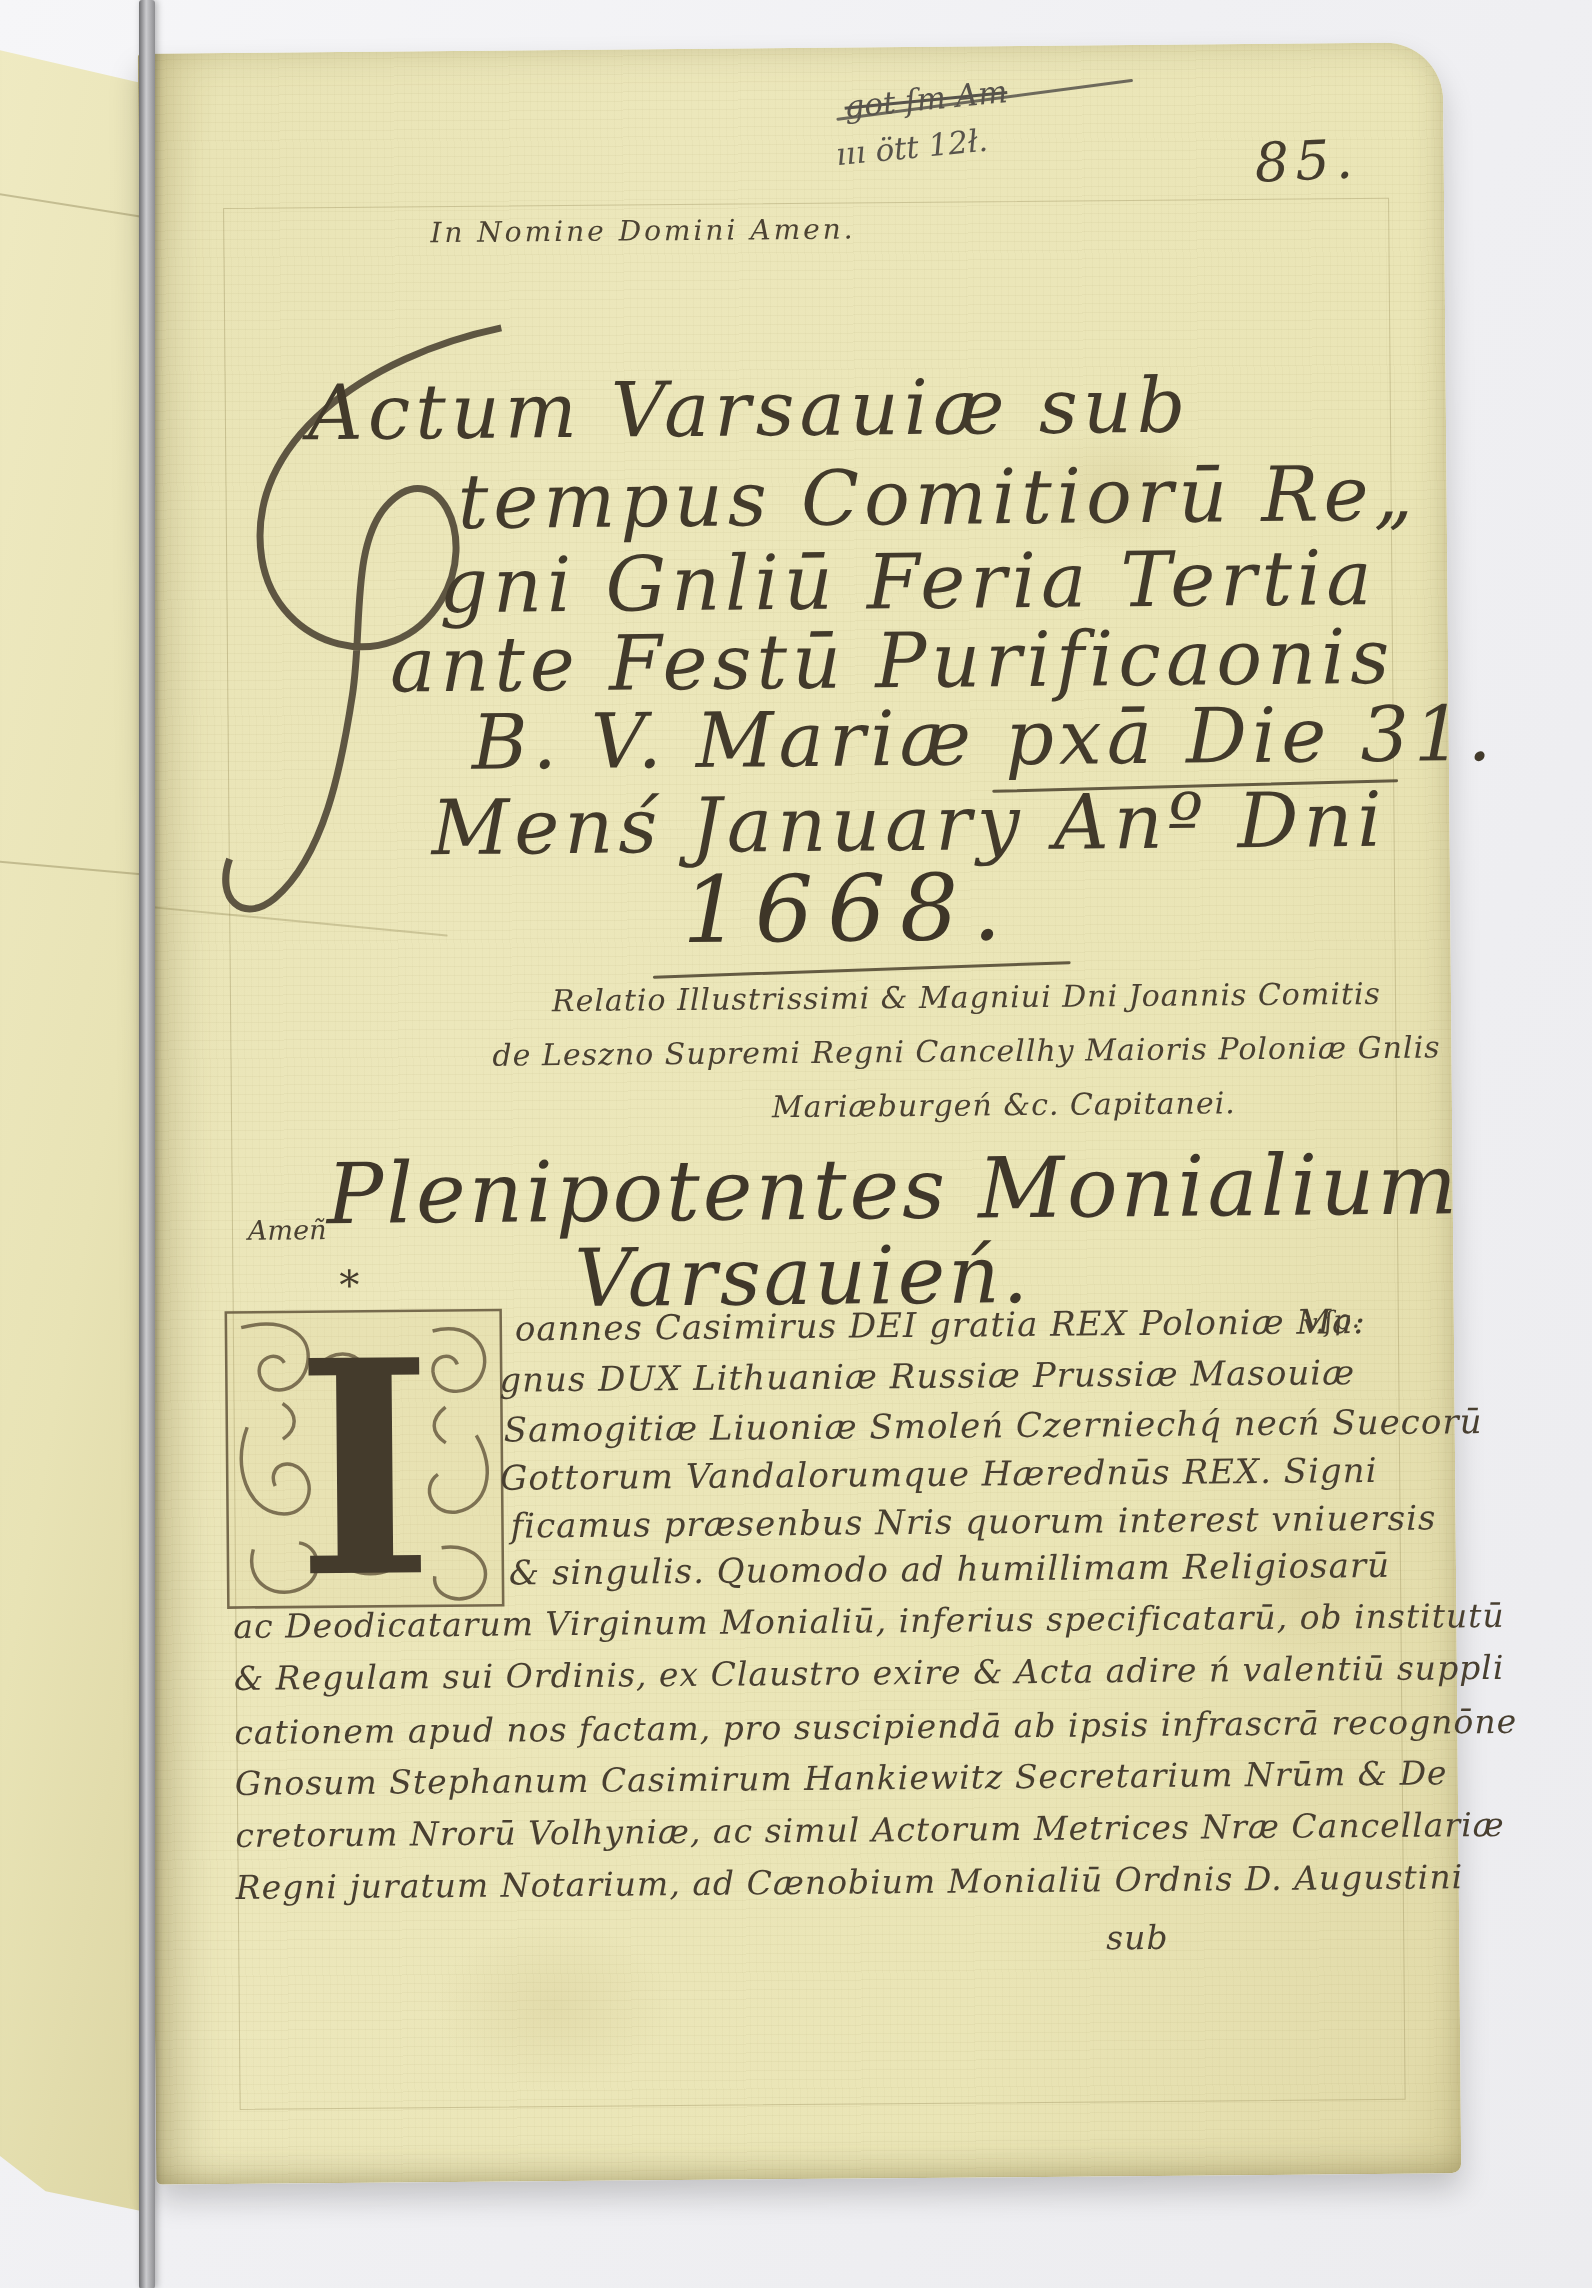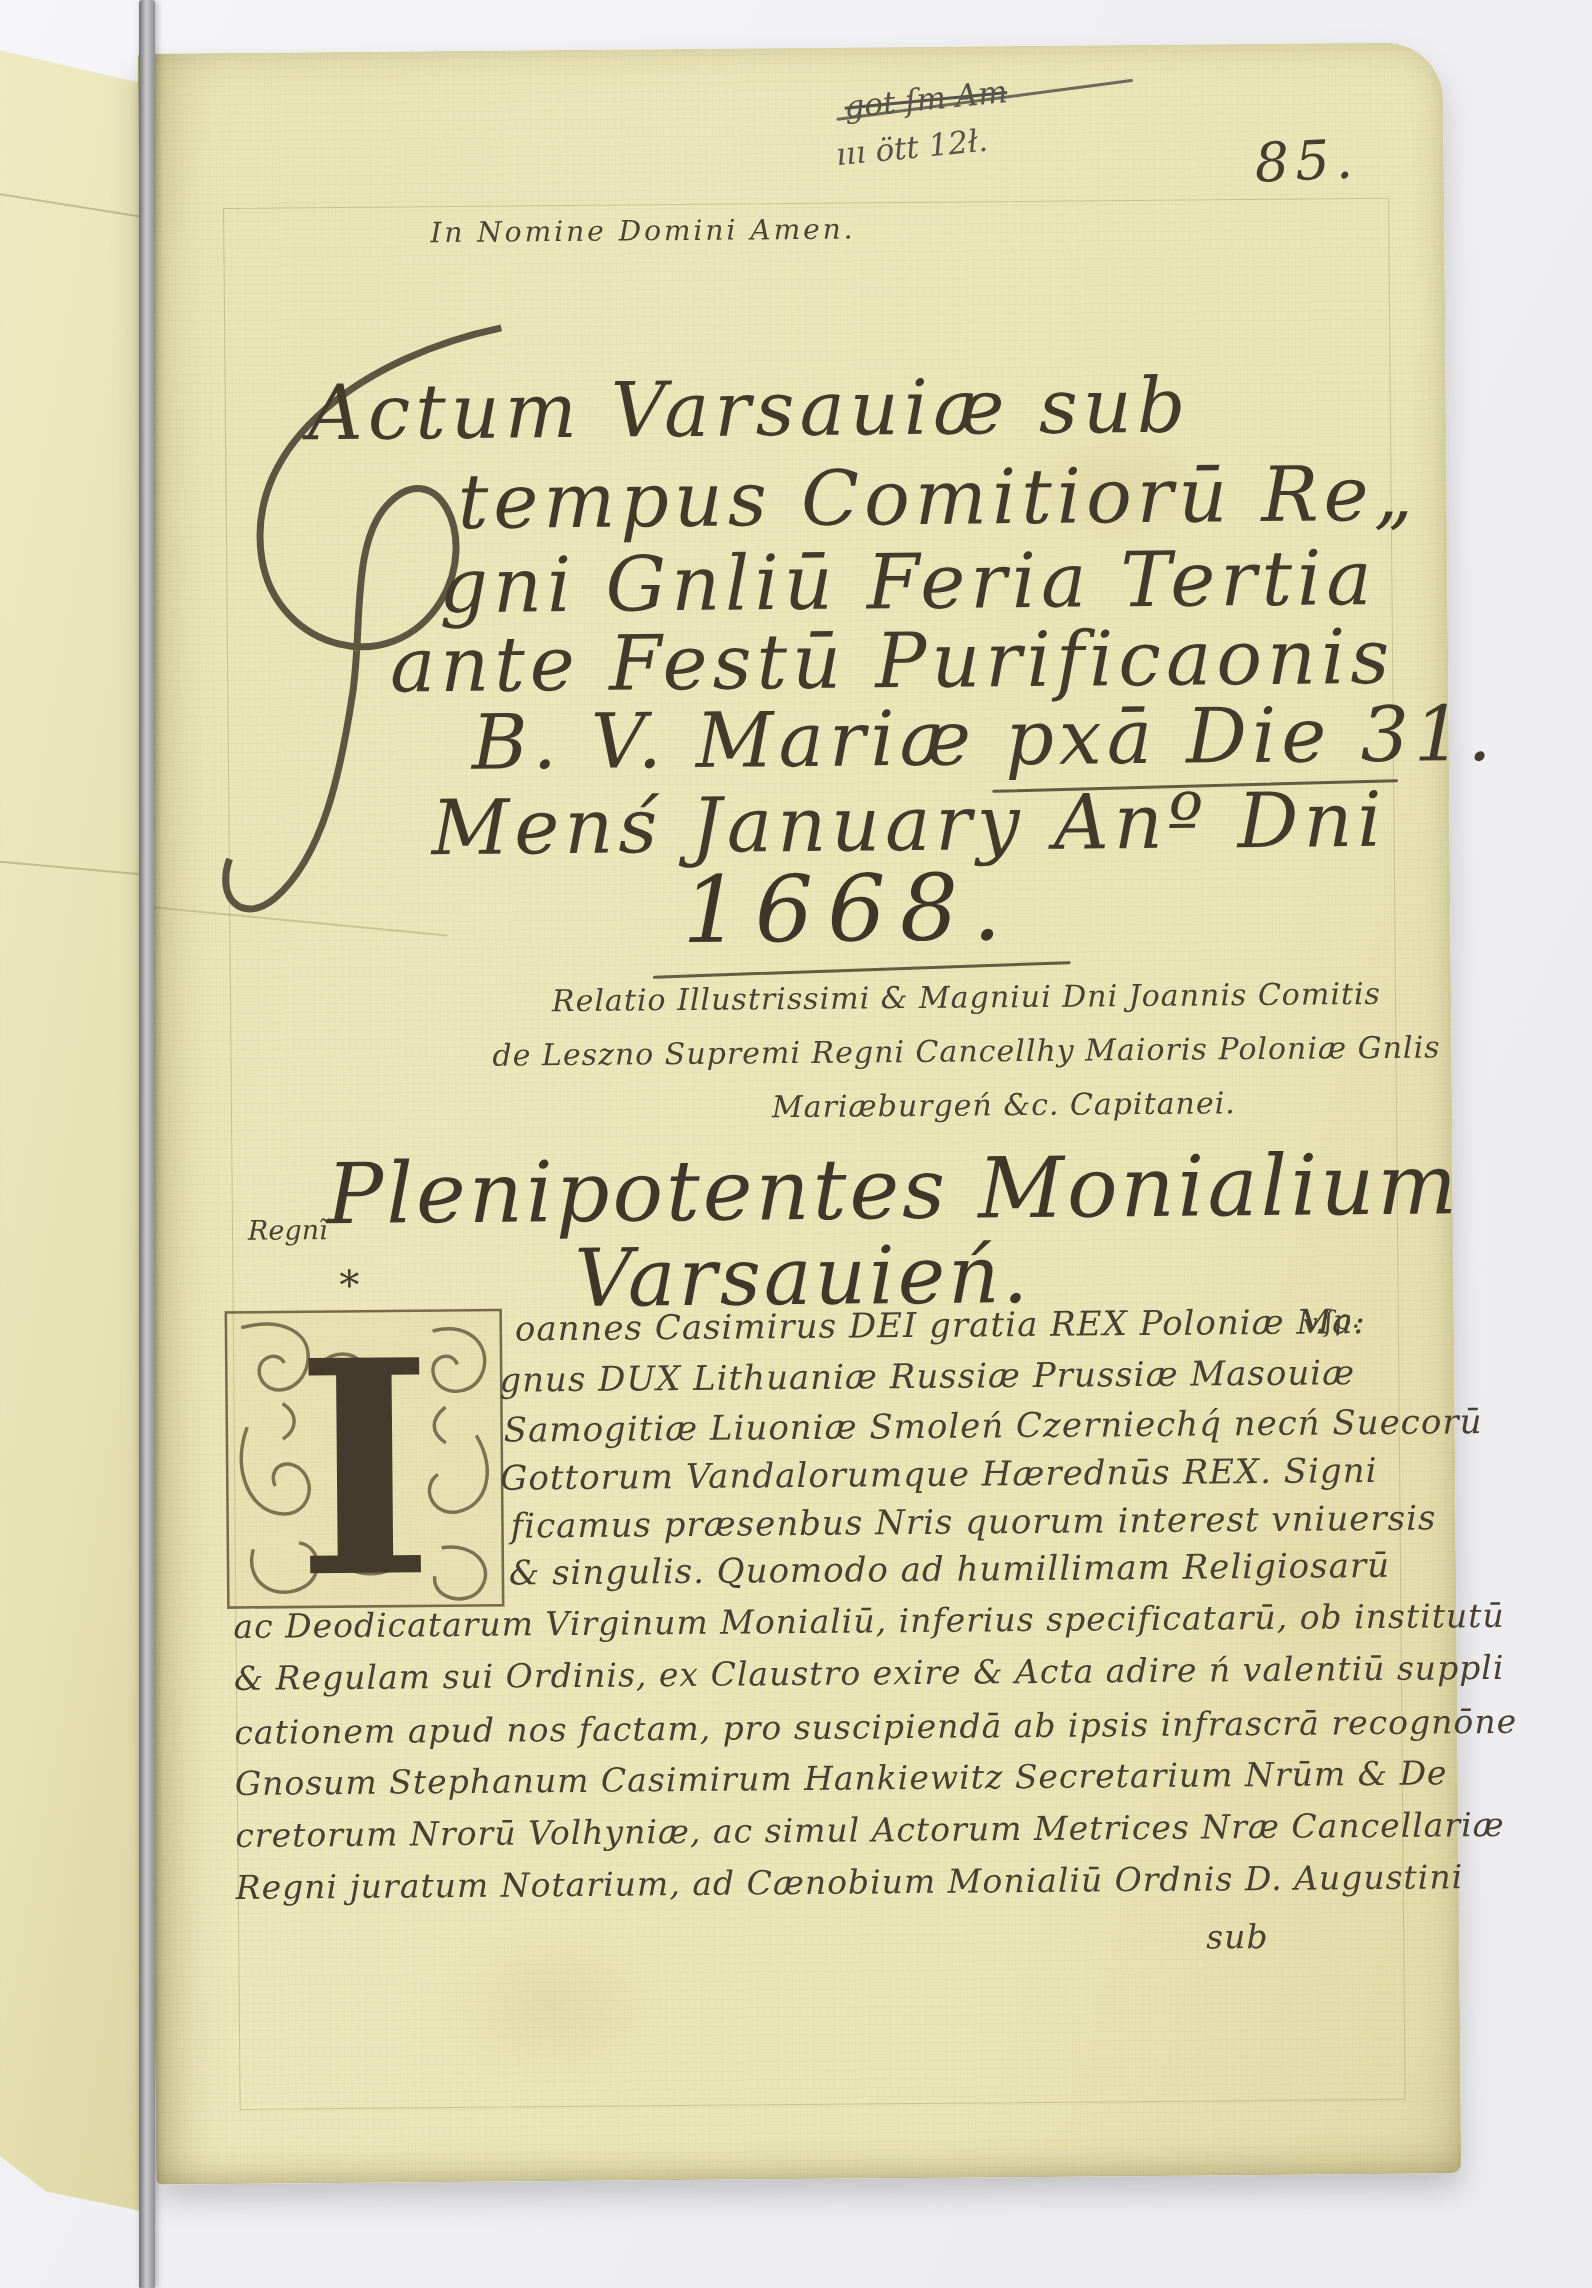--- a/index.html
+++ b/index.html
@@ -101,21 +101,21 @@
     <div class="line hand heading" style="left:328px;top:647px;">B. V. Mariæ pxā Die 31.</div>
     <div class="underline-mark" style="left:848px;top:740px;width:406px;transform:rotate(-1deg);"></div>
     <div class="line hand heading" style="left:287px;top:732px;">Menś January Anº Dni</div>
     <div class="line hand year" style="left:537px;top:808px;">1668.</div>
     <div class="underline-mark" style="left:507px;top:921px;width:418px;transform:rotate(-1.5deg);"></div>
 
     <div class="line hand relatio" style="left:406px;top:933px;">Relatio Illustrissimi &amp; Magniui Dni Joannis Comitis</div>
     <div class="line hand relatio" style="left:346px;top:987px;">de Leszno Supremi Regni Cancellhy Maioris Poloniæ Gnlis</div>
     <div class="line hand relatio" style="left:625px;top:1041px;">Mariæburgeń &amp;c. Capitanei.</div>
 
-    <div class="line hand margin-note" style="left:100px;top:1162px;">Regnĩ</div>
+    <div class="line hand margin-note" style="left:100px;top:1162px;">Ameñ</div>
     <div class="line hand" style="left:191px;top:1210px;font-size:40px;color:#44VB3b2c;color:#443b2c;">*</div>
 
     <div class="line hand title-big" style="left:179px;top:1093px;">Plenipotentes Monialium</div>
     <div class="line hand title-big" style="left:426px;top:1182px;font-size:80px;">Varsauień.</div>
 
     <svg style="position:absolute;left:72px;top:1252px;" width="285" height="310" viewBox="0 0 280 300">
       <rect x="5" y="5" width="270" height="290" fill="rgba(210,198,140,.18)" stroke="#6a5d42" stroke-width="2.5" opacity="0.9"></rect>
       <g fill="none" stroke="#6a5d42" stroke-width="3.4" opacity="0.85">
         <path d="M20,20 C60,10 90,25 85,55 C80,85 45,90 38,68 C33,50 55,42 62,55"></path>
         <path d="M25,118 C10,158 25,198 55,203 C85,208 95,173 75,158 C60,148 45,160 52,176"></path>
@@ -139,19 +139,19 @@
     <div class="line hand bodyline" style="left:360px;top:1455px;">ficamus præsenbus Nris quorum interest vniuersis</div>
     <div class="line hand bodyline" style="left:358px;top:1502px;">&amp; singulis. Quomodo ad humillimam Religiosarū</div>
 
     <div class="line hand fullline" style="left:82px;top:1554px;">ac Deodicatarum Virginum Monialiū, inferius specificatarū, ob institutū</div>
     <div class="line hand fullline" style="left:82px;top:1606px;">&amp; Regulam sui Ordinis, ex Claustro exire &amp; Acta adire ń valentiū suppli</div>
     <div class="line hand fullline" style="left:82px;top:1660px;">cationem apud nos factam, pro suscipiendā ab ipsis infrascrā recognōne</div>
     <div class="line hand fullline" style="left:82px;top:1711px;">Gnosum Stephanum Casimirum Hankiewitz Secretarium Nrūm &amp; De</div>
     <div class="line hand fullline" style="left:82px;top:1763px;">cretorum Nrorū Volhyniæ, ac simul Actorum Metrices Nræ Cancellariæ</div>
     <div class="line hand fullline" style="left:82px;top:1815px;">Regni juratum Notarium, ad Cænobium Monialiū Ordnis D. Augustini</div>
 
-    <div class="line hand fullline" style="left:1052px;top:1873px;">sub</div>
+    <div class="line hand fullline" style="left:952px;top:1873px;">sub</div>
   </div>
 
   <div class="rod"></div>
 
 </div>
 
 
 </body></html>

